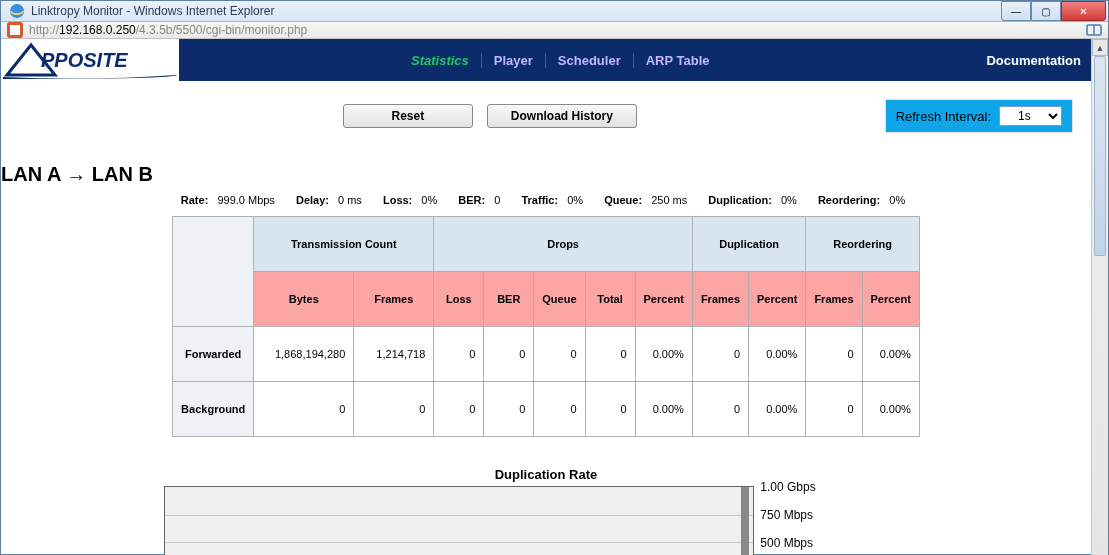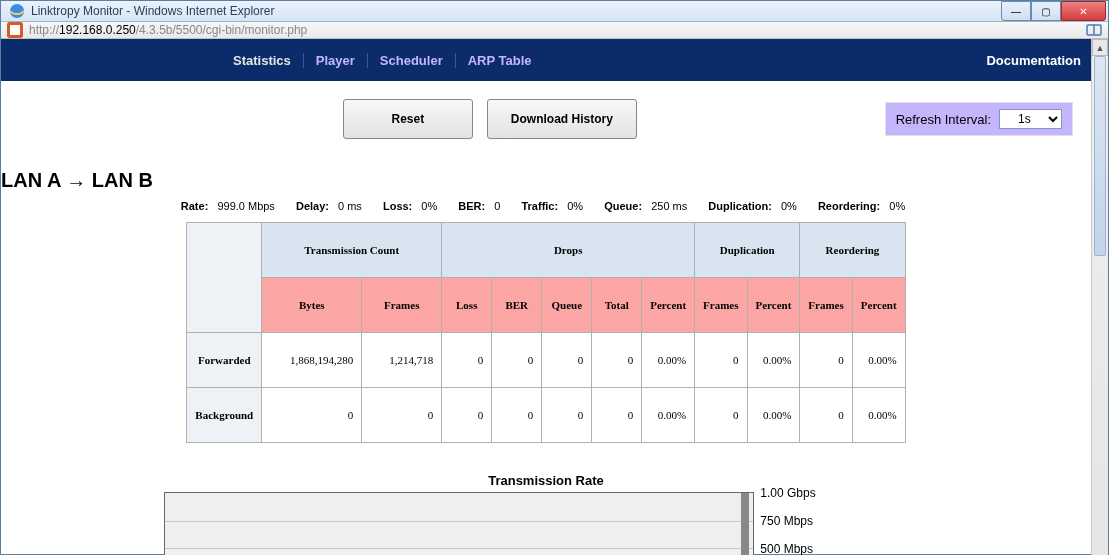--- a/index.html
+++ b/index.html
@@ -27,41 +27,41 @@
 .scroll-up, .scroll-down { height:17px; background:#e8e8e8; border:1px solid #b8b8b8; display:flex; align-items:center; justify-content:center; font-size:9px; color:#555;}
 .scroll-down { position:absolute; bottom:0; left:0; right:0;}
 .scroll-thumb { position:absolute; top:17px; left:2px; right:2px; height:200px; background:linear-gradient(#dce6f2,#c2d4ea); border:1px solid #9bb4d0; border-radius:2px;}
 
 
 .navbar { background: #0b2b6b; color: #fff; height: 42px; display: flex; align-items: center; padding: 0 10px 0 0; }
 .logo { width: 178px; height: 42px; background:#fff; position:relative; }
 .logo svg { position:absolute; left:0; top:0; }
 .nav-links { margin-left: auto; display: flex; gap: 0; align-items: center; }
 .nav-link { color: #c4b5fd; font-weight: bold; font-size: 13px; padding: 0 12px; border-right: 1px solid #3a5a9a; cursor:pointer; }
-.nav-link.active { color: #e5e5e5; }
+.nav-link.active { color: #22c55e; font-style: italic; }
 .nav-link:last-child { border-right: none; }
 .nav-doc { margin-left: auto; color: #fff; font-weight: bold; font-size: 13px; cursor:pointer; }
 
 
 .btnrow { display: flex; align-items: center; padding: 18px 18px 6px; }
 .btnrow-center { margin: 0 auto; display: flex; gap: 14px; }
-.action-btn { width: 130px; height: 40px; background: linear-gradient(#f8f8f8,#e2e2e2); border: 1px solid #888; border-radius: 3px; font-size: 12px; font-weight: bold; cursor:pointer; }
-.refresh { margin-left:auto; background:#c4b5fd; border:1px solid #e0e0e0; padding:6px 10px; display:flex; align-items:center; gap:8px; font-size:13px;}
+.action-btn { width: 130px; height: 24px; background: linear-gradient(#f8f8f8,#e2e2e2); border: 1px solid #888; border-radius: 3px; font-size: 12px; font-weight: bold; cursor:pointer; }
+.refresh { margin-left:auto; background:#0ea5e9; border:1px solid #e0e0e0; padding:6px 10px; display:flex; align-items:center; gap:8px; font-size:13px;}
 .refresh select { border:1px solid #7a9ac0; font-size:12px; padding:1px 14px; background:#fff;}
 
 
 .heading { font-size:20px; font-weight:bold; margin: 24px 0 8px; }
 .params { text-align:center; font-size:11px; margin-bottom:10px; }
 .params b { font-weight:bold; }
 .params span { margin: 0 6px; }
 
 
 .stat-table-wrap { display:flex; justify-content:center; }
 table.stat { border-collapse: collapse; font-size:11px; }
-table.stat th, table.stat td { border:1px solid #b0b0b0; padding:21px 8px; text-align:center;font-family:Liberation Serif, serif; }
+table.stat th, table.stat td { border:1px solid #b0b0b0; padding:21px 8px; text-align:center; }
 table.stat th { background:#d8e4f0; font-weight:bold; }
 table.stat th.sub { background:#fca5a5; font-weight:normal; font-weight:bold;}
 table.stat td.rowlabel { background:#eef2f7; font-weight:bold; text-align:center; }
 table.stat td { text-align:right; min-width:50px;}
 table.stat .col-bytes { min-width:100px; }
 table.stat .col-frames { min-width:80px; }
 
 
 .chart-section { margin-top: 30px; text-align:center; }
 .chart-title { font-weight:bold; font-size:13px; margin-bottom:4px; }
@@ -109,20 +109,28 @@
     <svg class="addr-right" viewBox="0 0 16 16">
         <rect x="1" y="3" width="14" height="10" rx="1" fill="none" stroke="#4a7ab8" stroke-width="1.5"></rect>
         <line x1="8" y1="3" x2="8" y2="13" stroke="#4a7ab8" stroke-width="1.5"></line>
       </svg>
   </div>
 
   <div class="pane">
     <div class="pane-inner">
 
       <div class="navbar">
+        <div class="logo">
+          <svg width="178" height="42" viewBox="0 0 178 42">
+            <path d="M6 36 L30 6 L54 36 Z" fill="none" stroke="#0b2b6b" stroke-width="3"></path>
+            <text x="40" y="28" font-family="Arial" font-size="20" font-weight="bold" font-style="italic" fill="#0b2b6b">PPOSITE</text>
+            <path d="M2 38 Q90 42 176 36 Q176 40 2 40 Z" fill="#0b2b6b"></path>
+            <text x="110" y="37" font-size="5" fill="#fff" letter-spacing="1">TECHNOLOGIES</text>
+          </svg>
+        </div>
         <div class="nav-links" style="margin-left:220px;">
           <span class="nav-link active">Statistics</span>
           <span class="nav-link">Player</span>
           <span class="nav-link">Scheduler</span>
           <span class="nav-link">ARP Table</span>
         </div>
         <span class="nav-doc">Documentation</span>
       </div>
 
       <div class="btnrow">
@@ -201,21 +209,21 @@
             <td>0</td>
             <td>0.00%</td>
             <td>0</td>
             <td>0.00%</td>
           </tr>
         </tbody>
           </table>
       </div>
 
       <div class="chart-section">
-        <div class="chart-title">Transmission Rate</div>
+        <div class="chart-title">Duplication Rate</div>
         <div class="chart-wrap">
           <div class="chart-box">
             <div class="chart-grid-h" style="top:25%"></div>
             <div class="chart-grid-h" style="top:50%"></div>
             <div class="chart-grid-h" style="top:75%"></div>
             <div class="chart-bar" style="height:99.9%;"></div>
           </div>
           <div class="chart-ylabels">
             <div class="chart-ylabel" style="top:-6px">1.00 Gbps</div>
             <div class="chart-ylabel" style="top:22px">750 Mbps</div>

